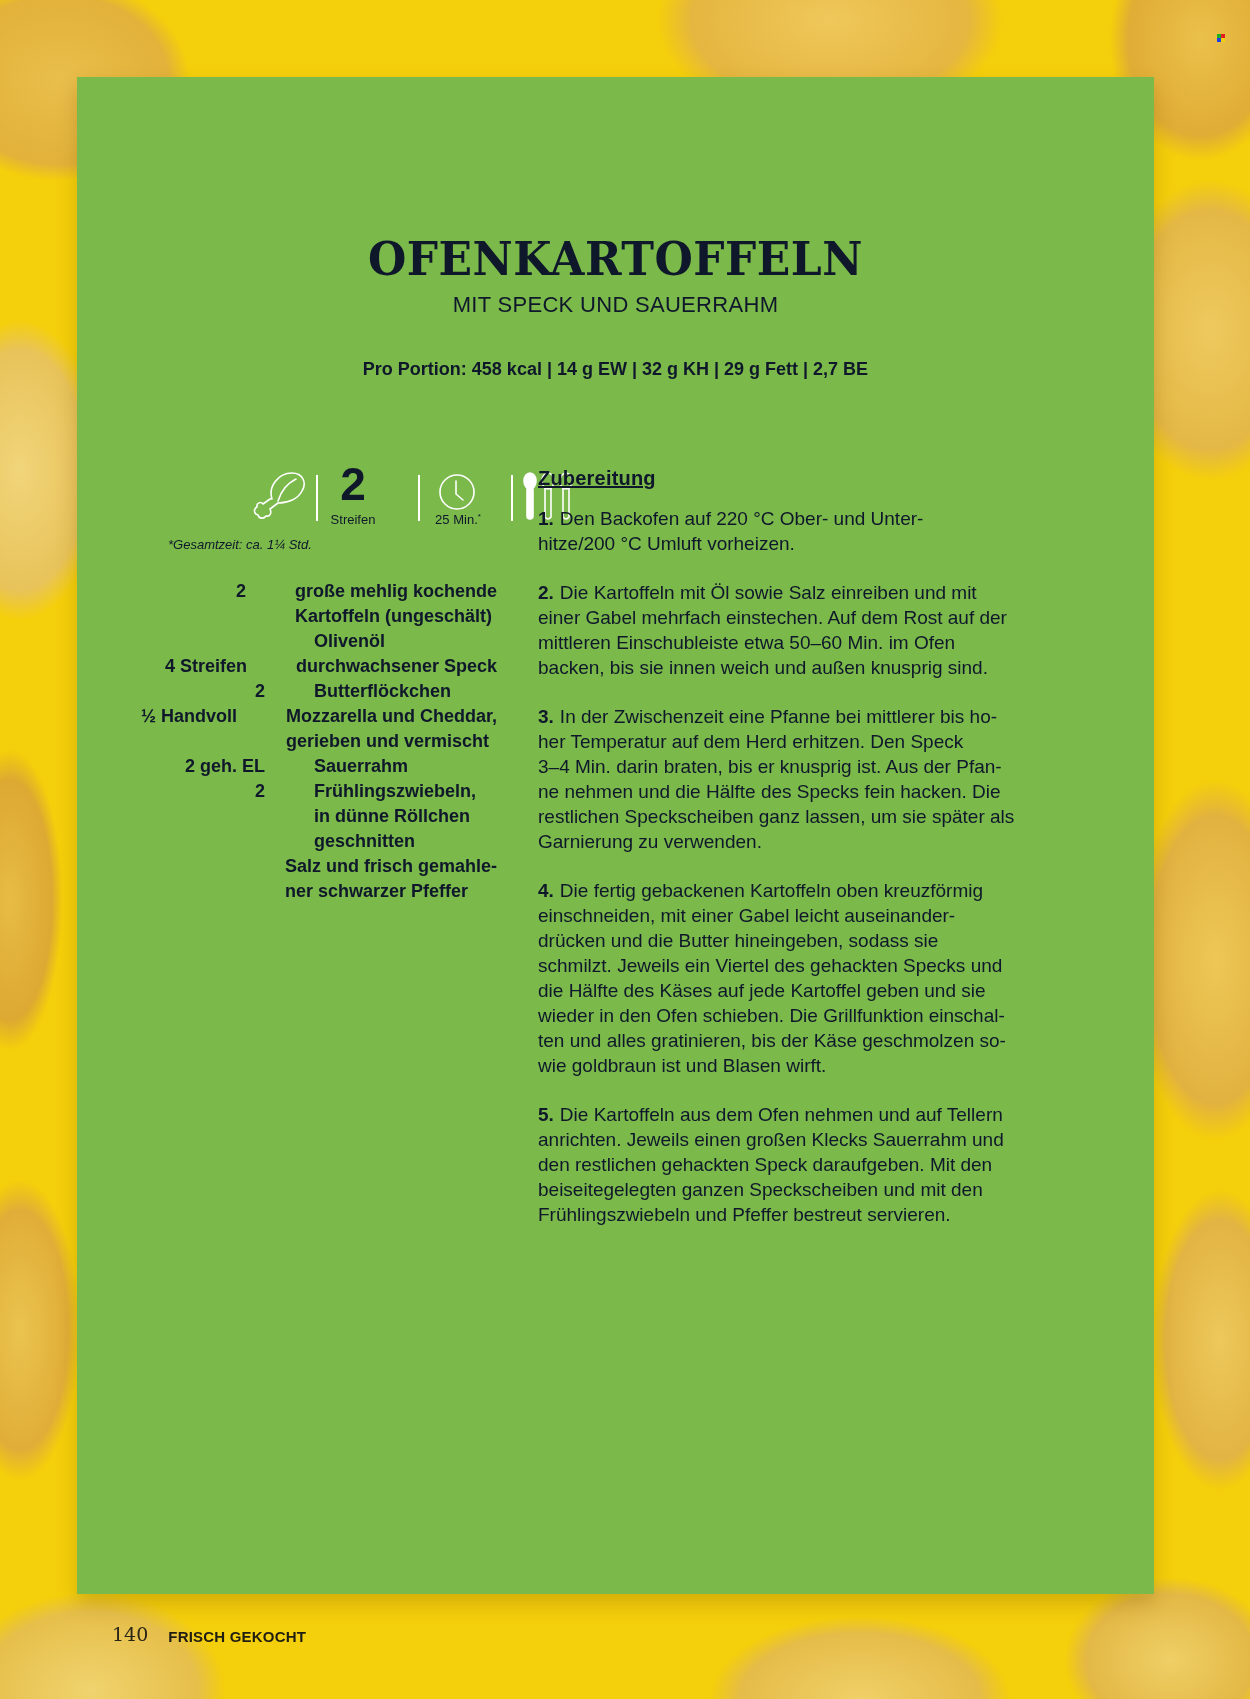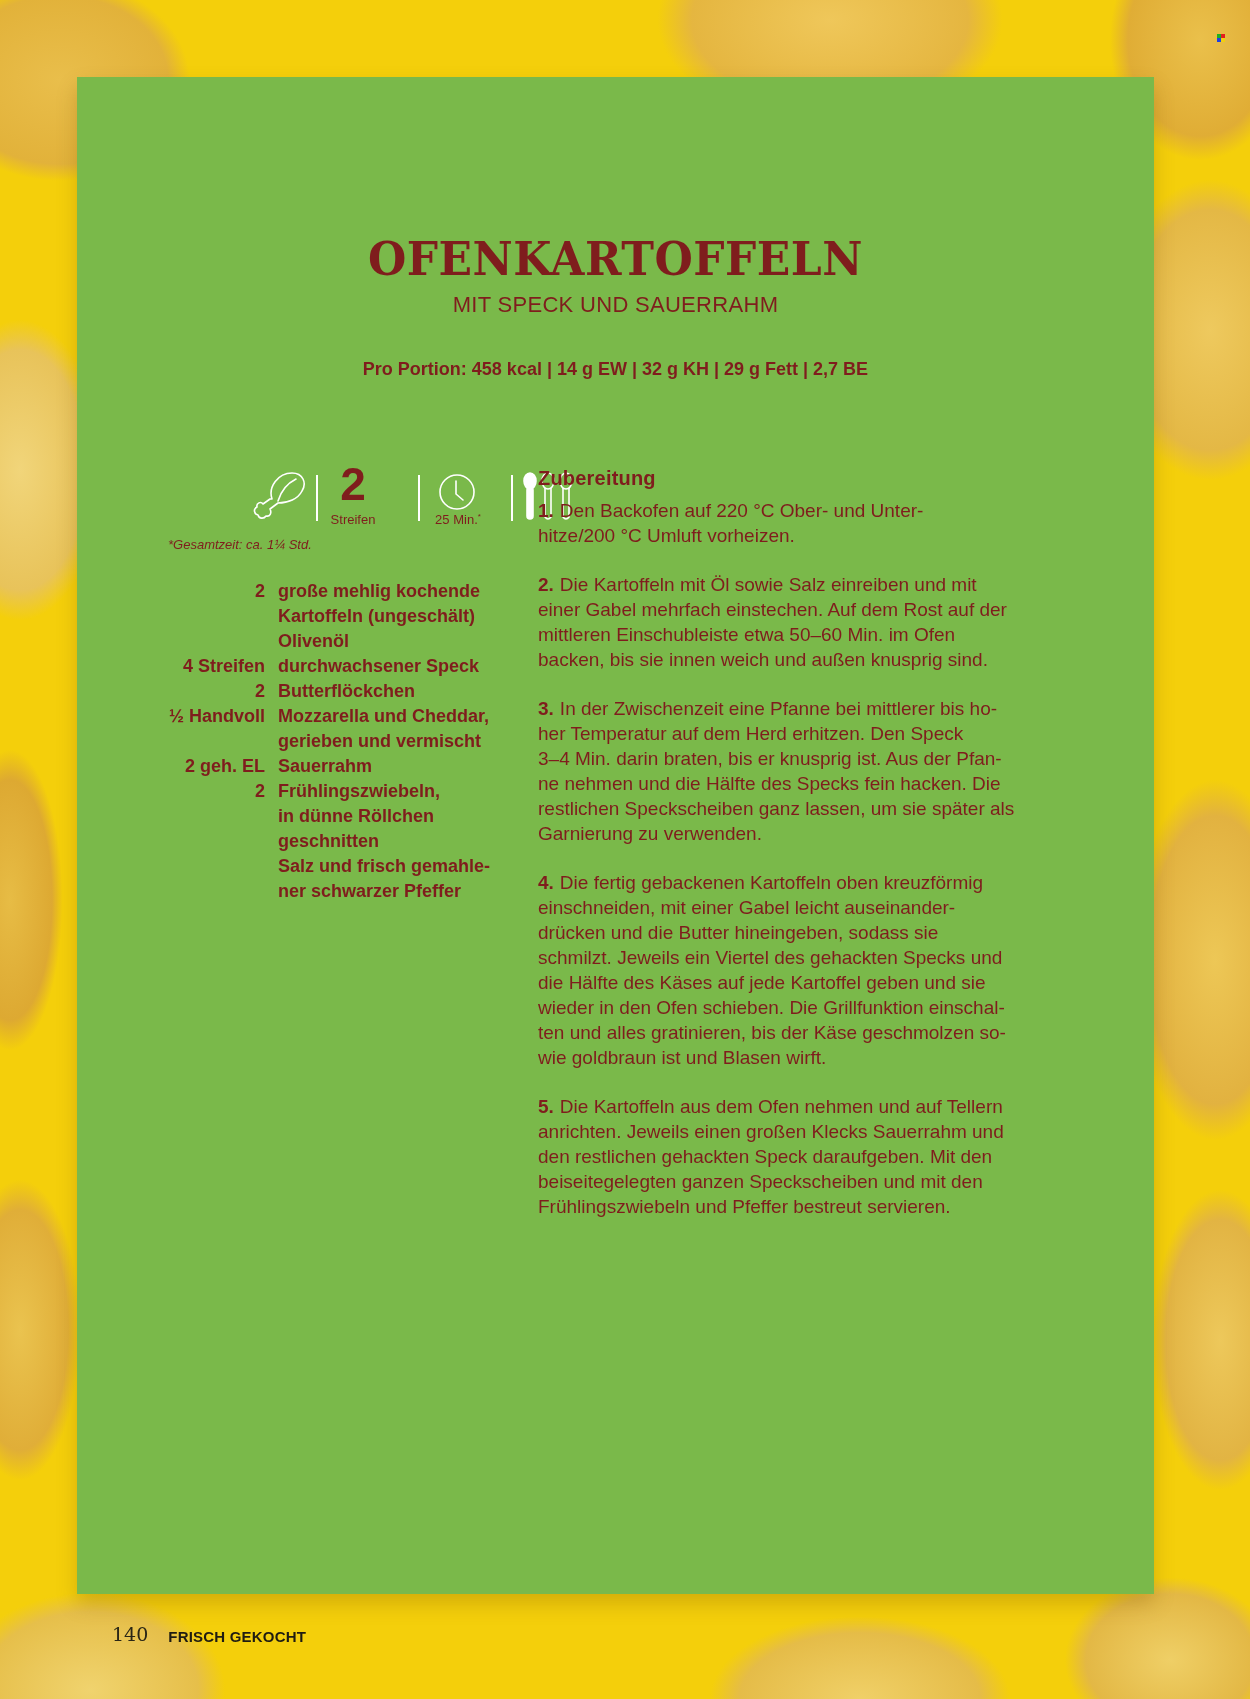--- a/index.html
+++ b/index.html
@@ -31,21 +31,21 @@
   }
   .badge span:nth-child(1){ background:#1FB11F; }
   .badge span:nth-child(2){ background:#E51E1E; }
   .badge span:nth-child(3){ background:#1E3FE5; }
   .badge span:nth-child(4){ background:#F0D010; }
 
   .panel {
     position: absolute; left: 77px; top: 77px; width: 1077px; height: 1517px;
     background: #7AB94A;
     box-shadow: 0 10px 18px rgba(120,80,0,0.25);
-    color: #7f1d1d;
+    color: #0f172a;
   }
   .title {
     position: absolute; left: 0; right: 0; top: 156px; text-align: center;
     font-family: "DejaVu Serif", "Liberation Serif", serif;
     font-weight: bold; font-size: 44px; letter-spacing: 0.5px;
     transform: scaleY(1.05);
   }
   .subtitle {
     position: absolute; left: 0; right: 0; top: 215px; text-align: center;
     font-size: 22px; font-weight: normal; letter-spacing: 0.3px;
@@ -63,26 +63,26 @@
     font-size: 46px; font-weight: bold; line-height: 1; }
   .portions-label { position: absolute; left: 72px; top: 45px; width: 110px; text-align: center; font-size: 13px; }
   .time-label { position: absolute; left: 163px; top: 45px; width: 100px; text-align: center; font-size: 13px; }
   .time-label sup { font-size: 8px; }
   .footnote { position: absolute; left: 91px; top: 460px; font-size: 13px; font-style: italic; }
 
   
   .ingredients { position: absolute; left: 0; top: 502px; width: 420px; }
   .ing-row { display: flex; font-size: 18px; font-weight: bold; line-height: 25px; }
   .ing-qty { width: 188px; text-align: right; padding-right: 13px; white-space: nowrap; }
-  .ing-name { flex: 1; }
+  .ing-name { flex: 1; margin-left: 36px; }
   .ing-name div { white-space: nowrap; }
 
   
   .instructions { position: absolute; left: 461px; top: 390px; width: 560px; }
-  .inst-head { font-size: 20px; font-weight: bold; margin-bottom: 8px; letter-spacing: 0.2px; }
+  .inst-head { font-size: 20px; font-weight: bold; margin-bottom: 16px; letter-spacing: 0.2px; text-decoration: underline; }
   .step { font-size: 19px; line-height: 25px; margin-bottom: 24px; }
   .step .num { font-weight: bold; margin-right: 6px; }
   .step div { white-space: nowrap; }
 
   .footer { position: absolute; left: 76px; top: 1623px; display: flex; align-items: flex-end; margin-left: 36px; }
   .page-num { font-family: "DejaVu Serif", "Liberation Serif", serif; font-size: 19px; color: #2a2616; margin-right: 20px; }
   .section-name { font-size: 15px; font-weight: bold; color: #1f1c12; letter-spacing: 0.2px; }
 </style>
 </head>
 <body>

